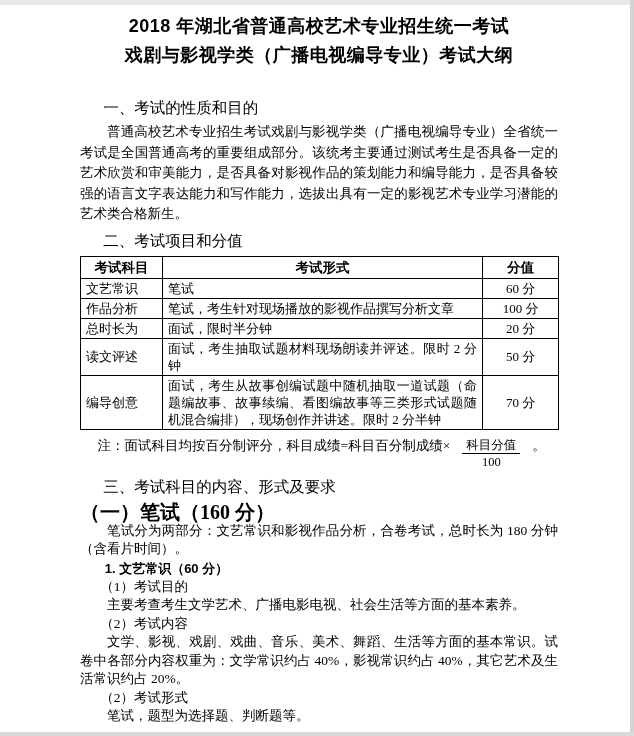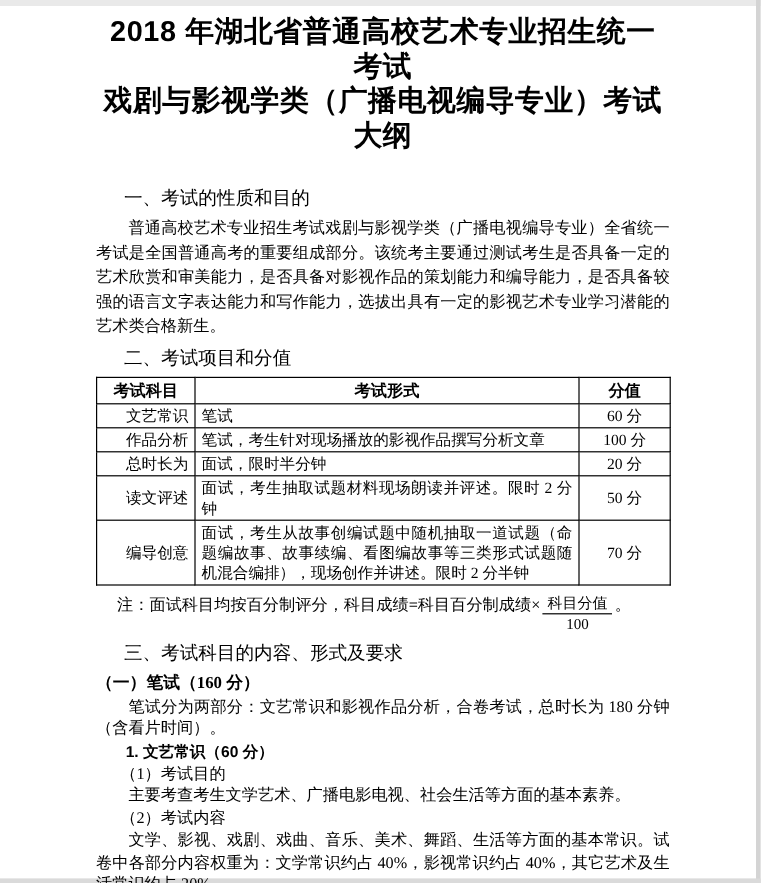--- a/index.html
+++ b/index.html
@@ -8,21 +8,21 @@
     background:#ffffff; color:#000;
     font-family:"Liberation Serif","DejaVu Serif",serif;
   }
   .strip-top    { position:absolute; top:0; left:0; width:634px; height:5px; background:#e9e9e9; }
   .strip-right  { position:absolute; top:0; right:0; width:4px; height:736px; background:#d4d4d4; }
   .strip-bottom { position:absolute; bottom:0; left:0; width:634px; height:4px; background:#dadada; }
 
   .content { position:absolute; left:80px; top:12px; width:478px; font-size:13.5px; }
 
   .title-line {
-    text-align:center; font-weight:700; font-size:24px; line-height:29px;
+    text-align:center; font-weight:700; font-size:18px; line-height:29px;
     font-family:"Liberation Sans","DejaVu Sans",sans-serif; letter-spacing:0.5px;
   }
 
   .sec-heading {
     font-family:"Liberation Sans","DejaVu Sans",sans-serif;
     font-weight:400; font-size:15.5px; line-height:20px; text-indent:1.5em; margin:0;
   }
   .sec1-heading { margin-top:28px; }
   .sec2-heading { margin-top:6px; }
   .sec3-heading { margin-top:8px; }
@@ -34,31 +34,31 @@
     font-size:13px; table-layout:fixed;
   }
   table.exam col.c-subject { width:82px; }
   table.exam col.c-format  { width:320px; }
   table.exam col.c-score   { width:76px; }
   table.exam th, table.exam td { border:1.6px solid #000; padding:1px 5px; vertical-align:middle; }
   table.exam th {
     font-family:"Liberation Sans","DejaVu Sans",sans-serif;
     font-weight:700; font-size:13.5px; text-align:center; height:19px; line-height:19px;
   }
-  td.cell-subject { text-align:right; line-height:17px; }
+  td.cell-subject { text-align:left; line-height:17px; }
   td.cell-format  { text-align:left; line-height:17px; text-align:justify; }
   td.cell-score   { text-align:center; line-height:17px; }
   td.cell-total   { text-align:center; line-height:19px; }
 
   .note { margin-top:8px; display:flex; padding-left:1.3em; line-height:16px; }
-  .frac { display:inline-block; text-align:center; font-size:12.5px; line-height:14px; margin:0 2px; }
+  .frac { display:inline-block; text-align:center; font-size:12.5px; line-height:14px; margin:0 12px; }
   .frac .num { display:block; border-bottom:1px solid #000; padding:0 4px 1px 4px; }
   .frac .den { display:block; padding-top:1px; }
 
-  .sub1-heading { font-weight:700; font-size:14px; line-height:20px; margin:5px 0 0 0; }
+  .sub1-heading { font-weight:700; font-size:20px; line-height:20px; margin:5px 0 0 0; }
   .intro { margin:0; line-height:18.5px; text-align:justify; text-indent:2em; }
   .item1-heading {
     font-family:"Liberation Sans","DejaVu Sans",sans-serif;
     font-weight:700; font-size:13px; line-height:19px; text-indent:1.9em; margin:0;
   }
   .s3p { margin:0; line-height:18.5px; text-align:justify; }
   .s3p.label { text-indent:1.5em; }
   .s3p.body  { text-indent:2em; }
 </style>
 </head>

